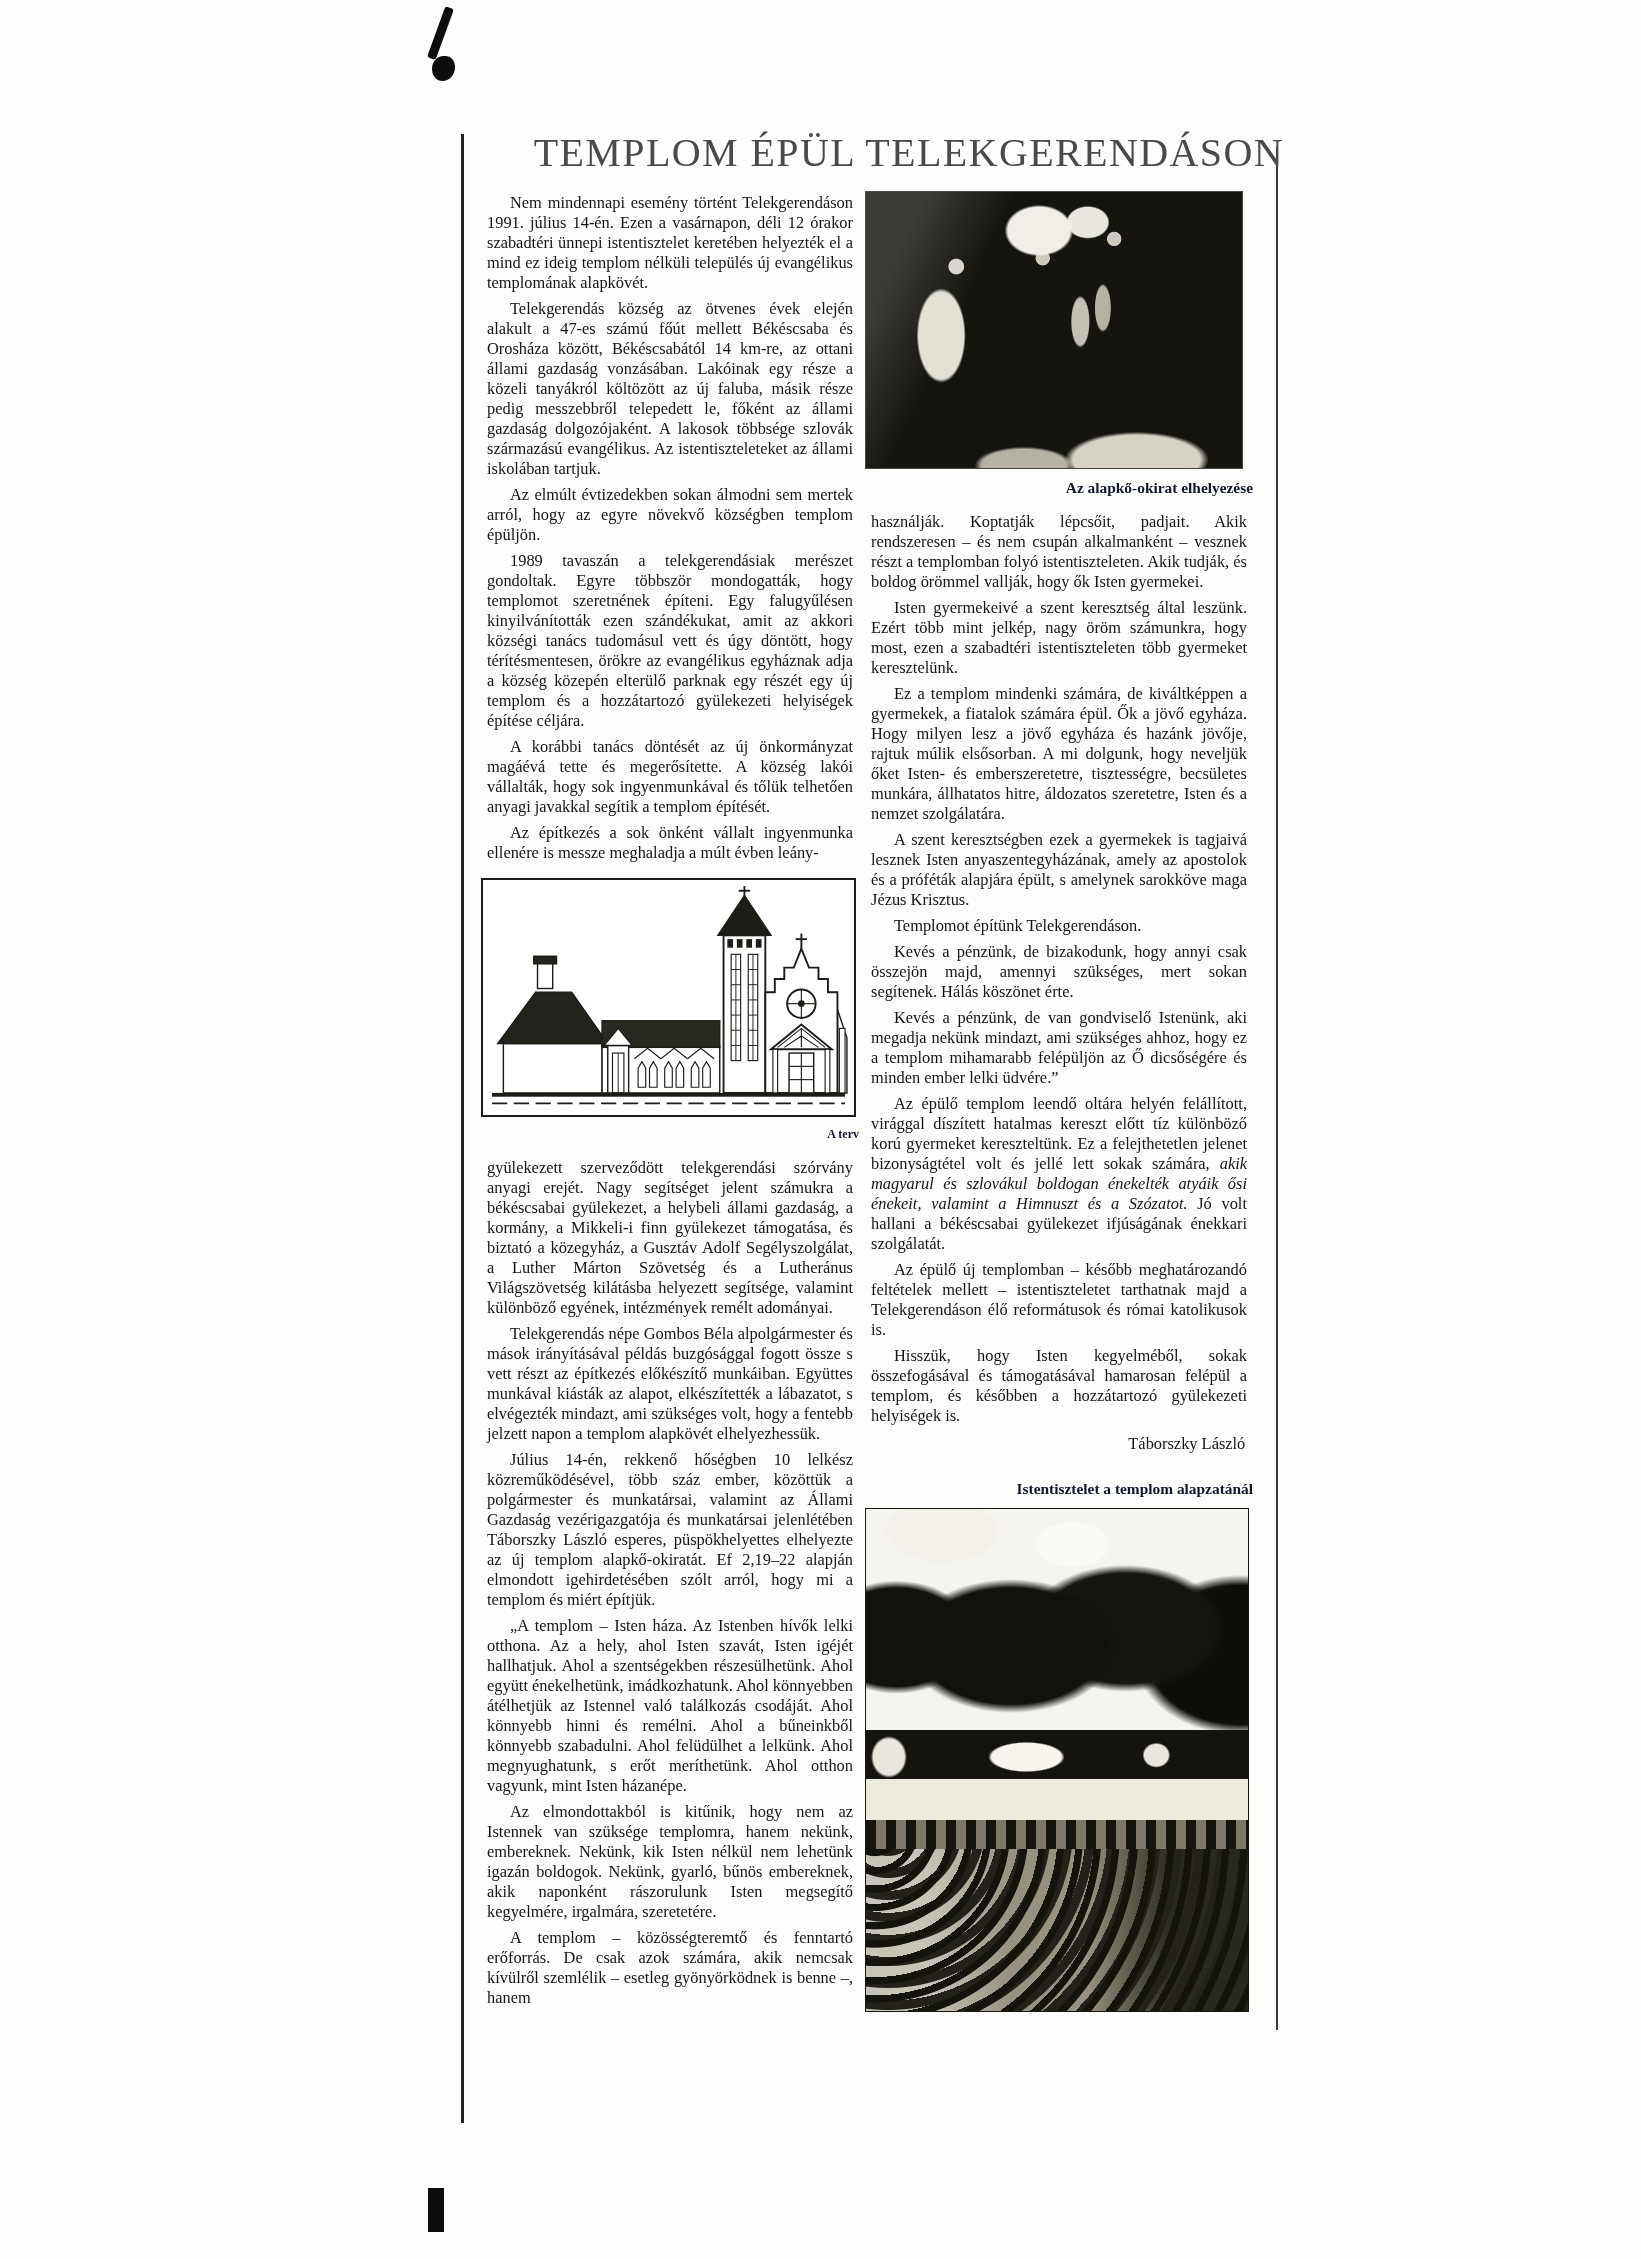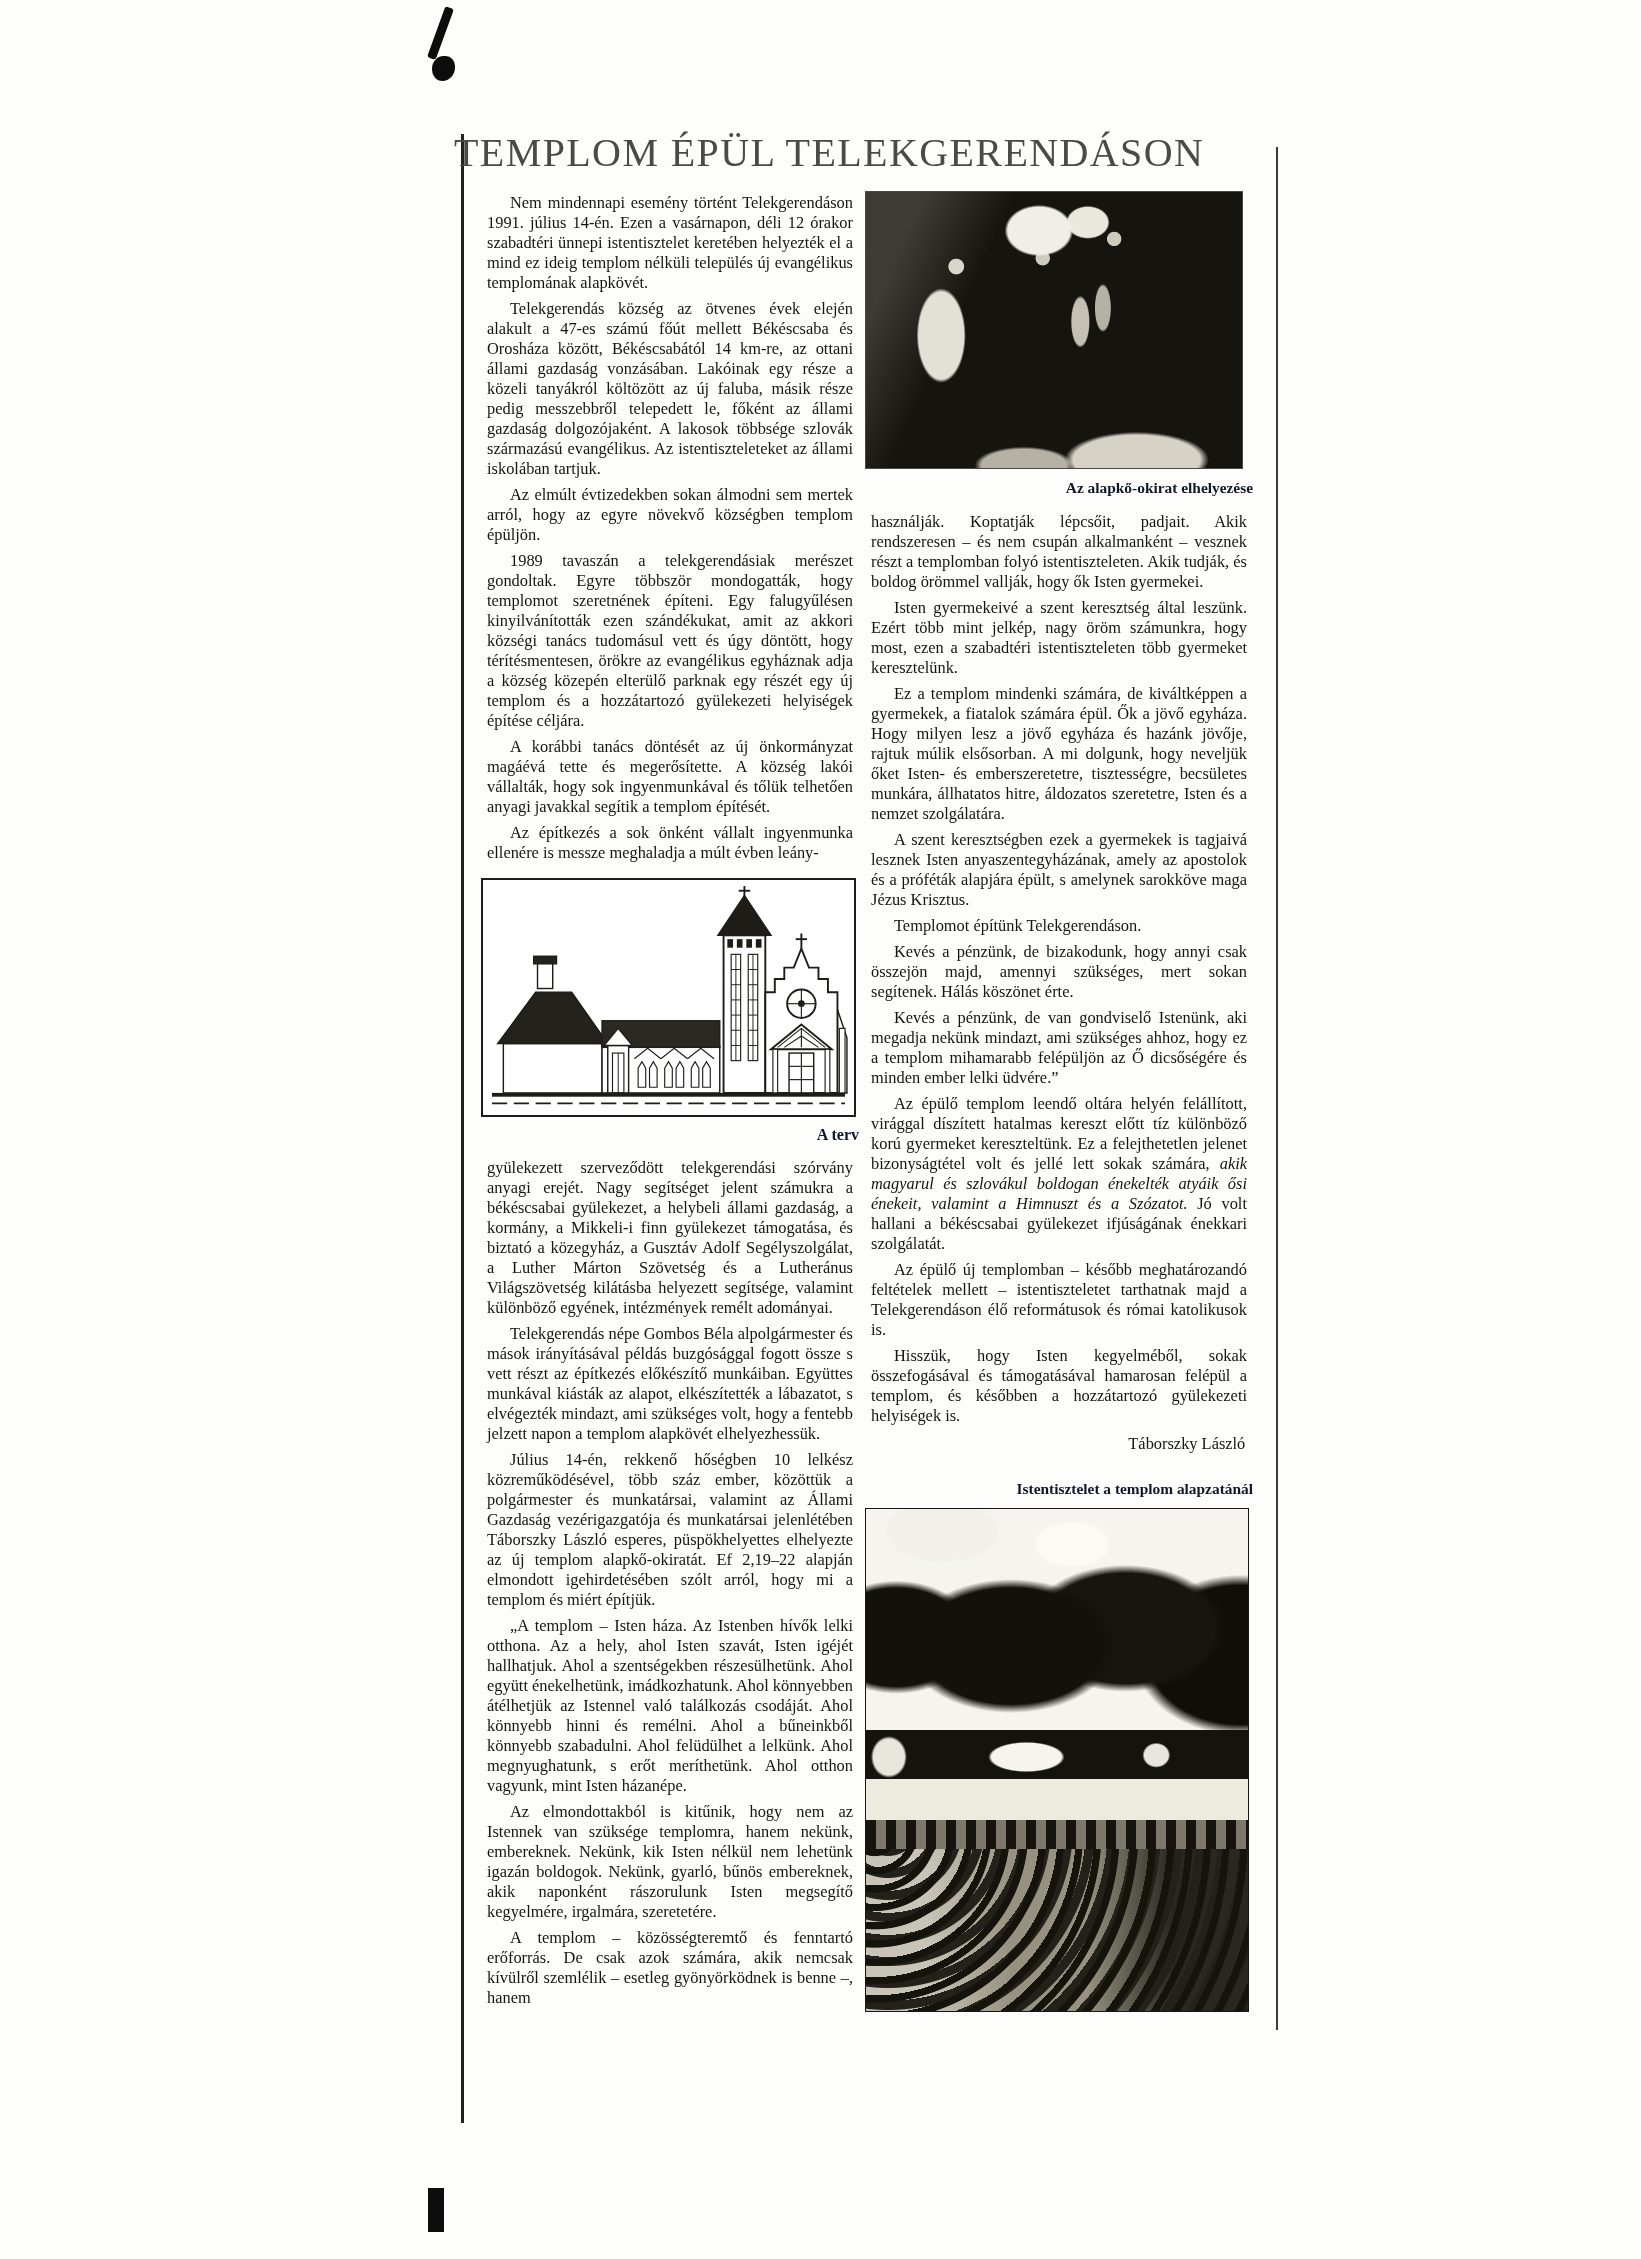--- a/index.html
+++ b/index.html
@@ -15,36 +15,36 @@
   .artifact{position:absolute;background:#0d0d0d;}
   .artifact-slash{left:436px;top:5.8px;width:8.7px;height:54px;transform:rotate(20deg);border-radius:2.9px;}
   .artifact-blob{left:432px;top:56px;width:23px;height:25px;border-radius:50% 40% 55% 45%;}
   .artifact-bottom{left:428px;top:2188px;width:16.4px;height:44px;}
   .rule{position:absolute;background:#222;}
   .rule-left{left:461px;top:134px;width:2.9px;height:1989px;}
   .rule-right{left:1276px;top:147px;width:1.9px;height:1883px;background:#3a3a3a;}
 
   .title{
     position:absolute;left:454px;top:129px;width:830px;margin:0;
-    text-align:left;font-size:40px;font-weight:normal;letter-spacing:1.4px;
+    text-align:right;font-size:40px;font-weight:normal;letter-spacing:1.4px;
     color:#4a4a4a;white-space:nowrap;
   }
 
   .col{position:absolute;font-size:16.4px;line-height:20px;text-align:justify;color:#141414;}
   .col-left{left:481px;top:187px;width:378px;}
   .col-right{left:865px;top:191px;width:388px;}
   .para{margin:6px;text-indent:23px;}
   .no-indent{text-indent:0;}
   em{font-style:italic;}
 
   .caption{
     font-weight:bold;font-size:15.4px;line-height:19.3px;text-align:right;
     margin:8.7px 0 15.4px 0;color:#0f172a;text-indent:0;
   }
-  .caption-figure{margin:7.7px 0 13.5px 1.9px;font-size:16px;}
+  .caption-figure{margin:7.7px 0 13.5px 1.9px;font-size:12px;}
   .caption-bottom{margin:25px 0 9.7px 0;}
   .signature{font-weight:normal;font-size:16.4px;text-align:right;padding-right:7.7px;margin-top:7.7px;}
 
   
   .drawing{
     margin:15.4px 0 0 0;width:375px;height:239px;box-sizing:border-box;
     border:2.4px solid #1c1c1c;background:#fff;padding:5.8px 2.9px 0 2.9px;
   }
 
   

